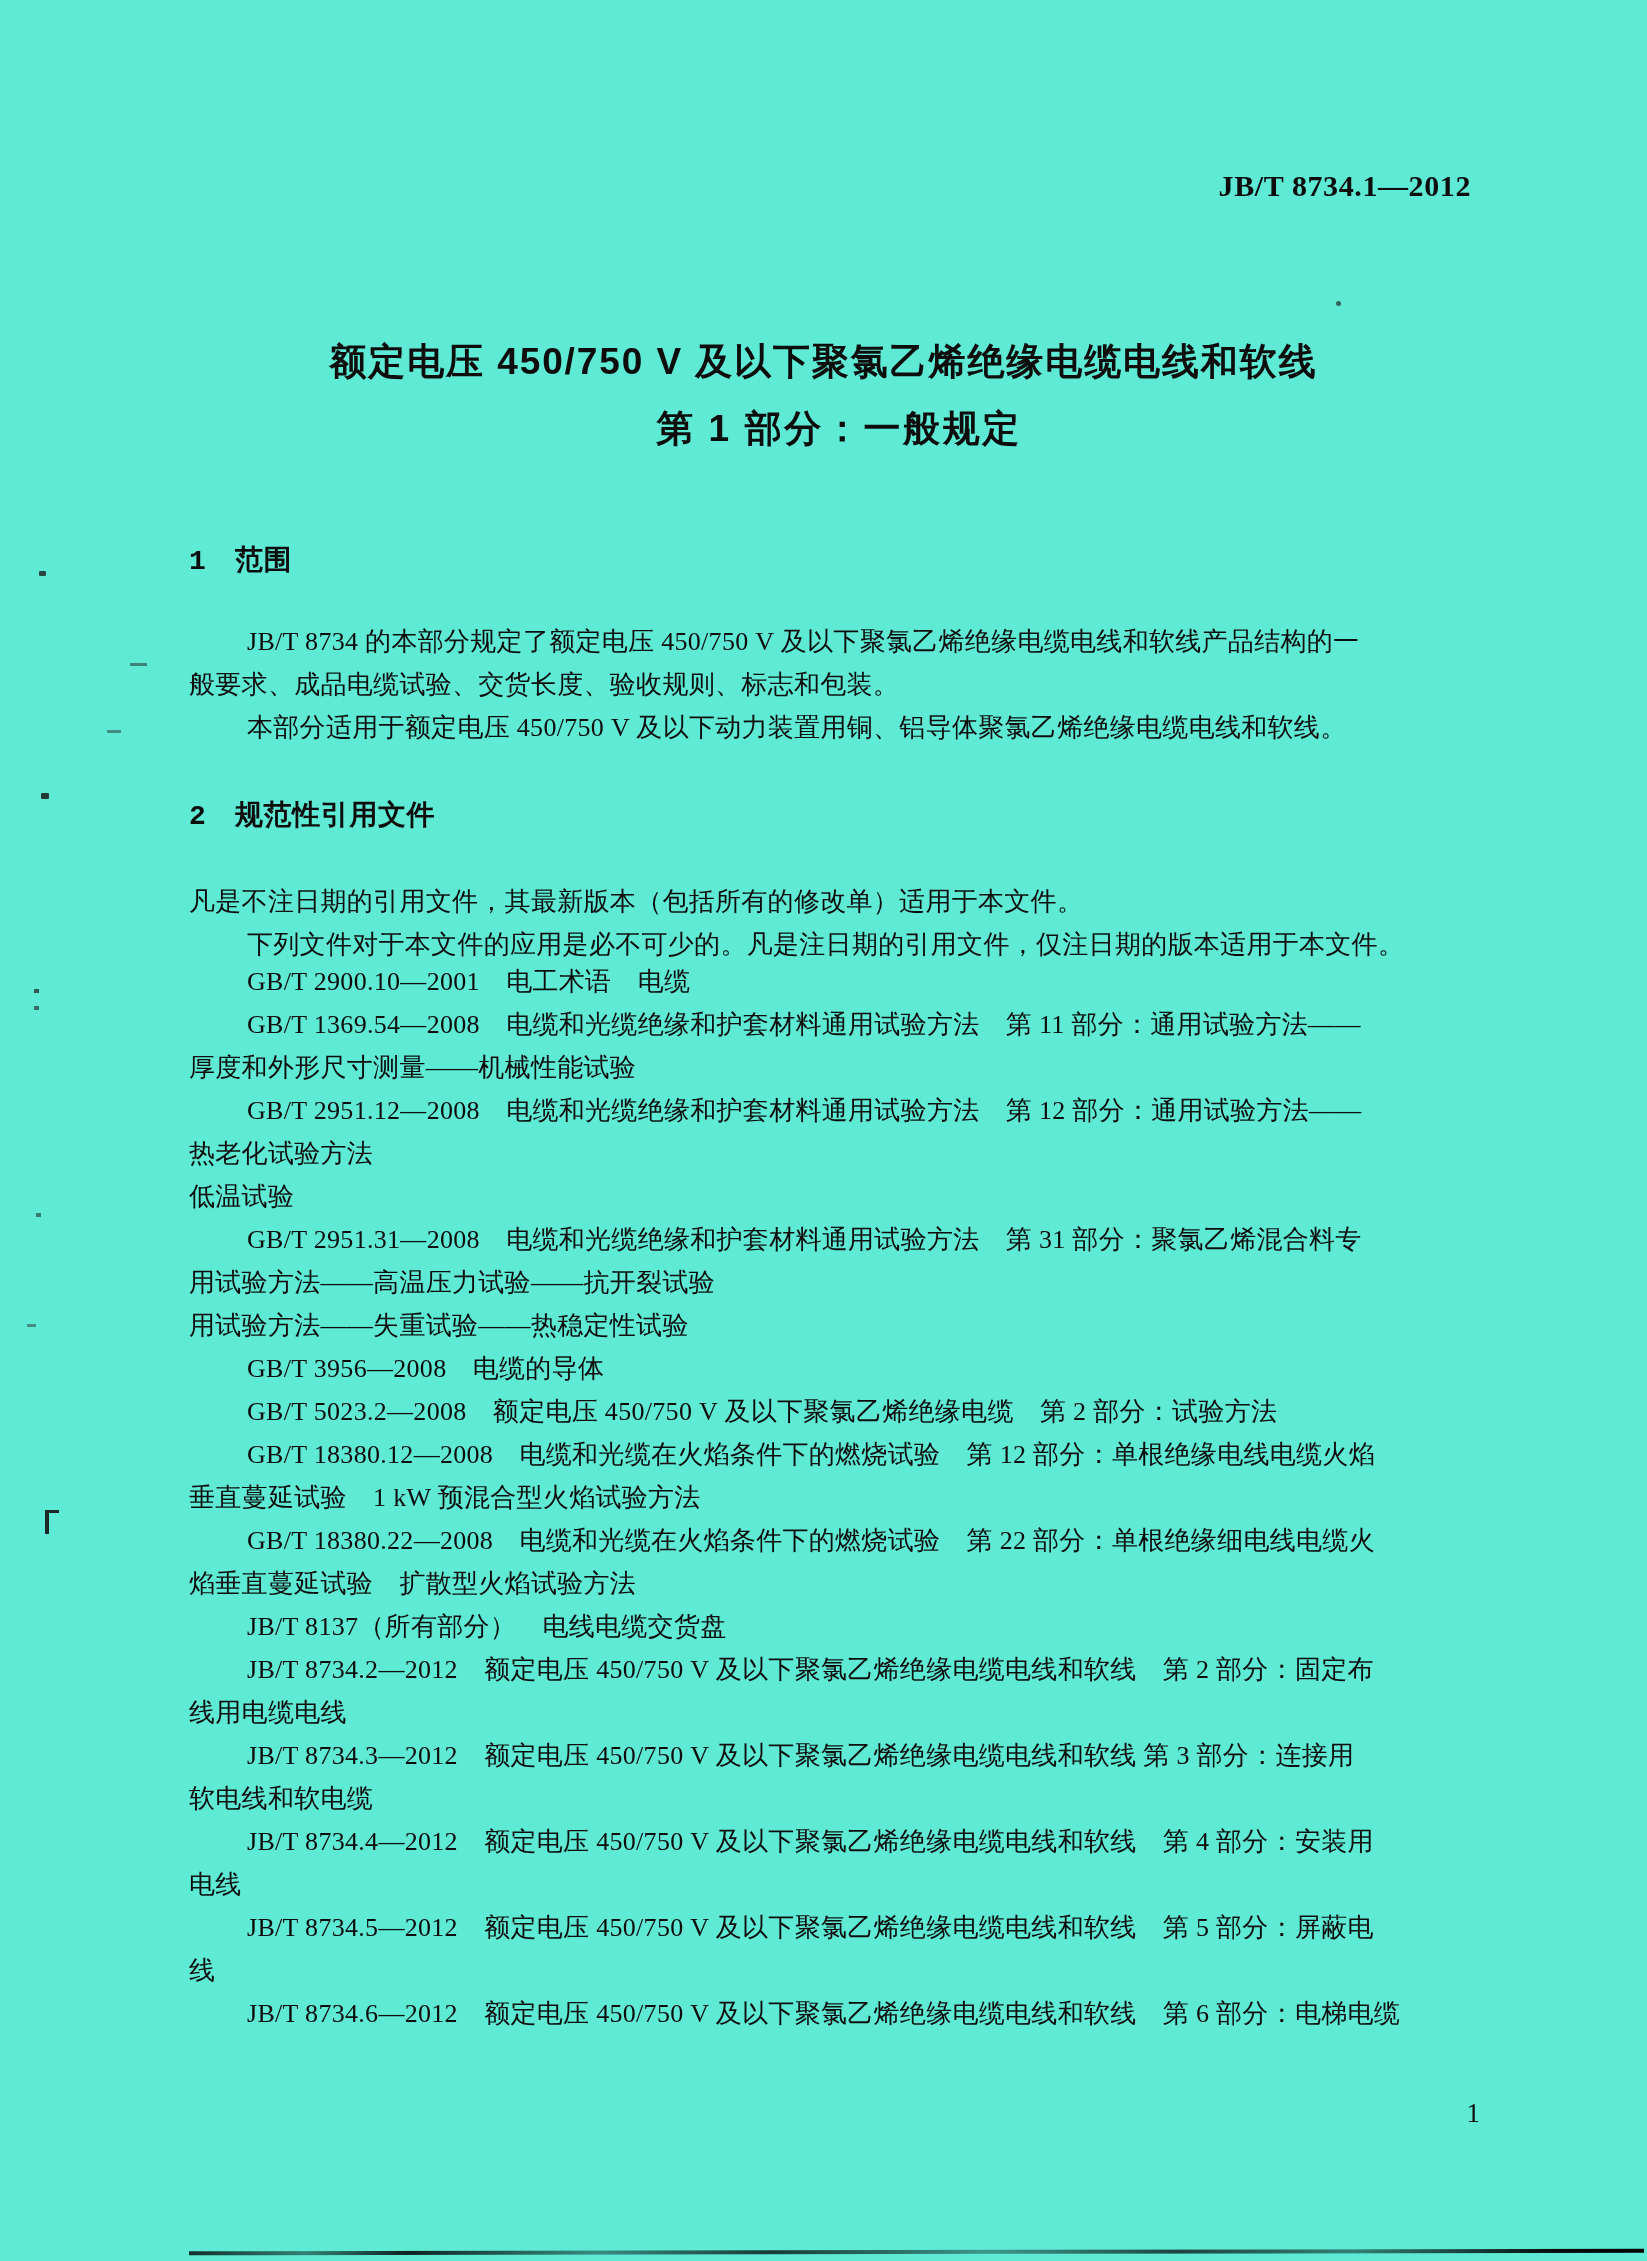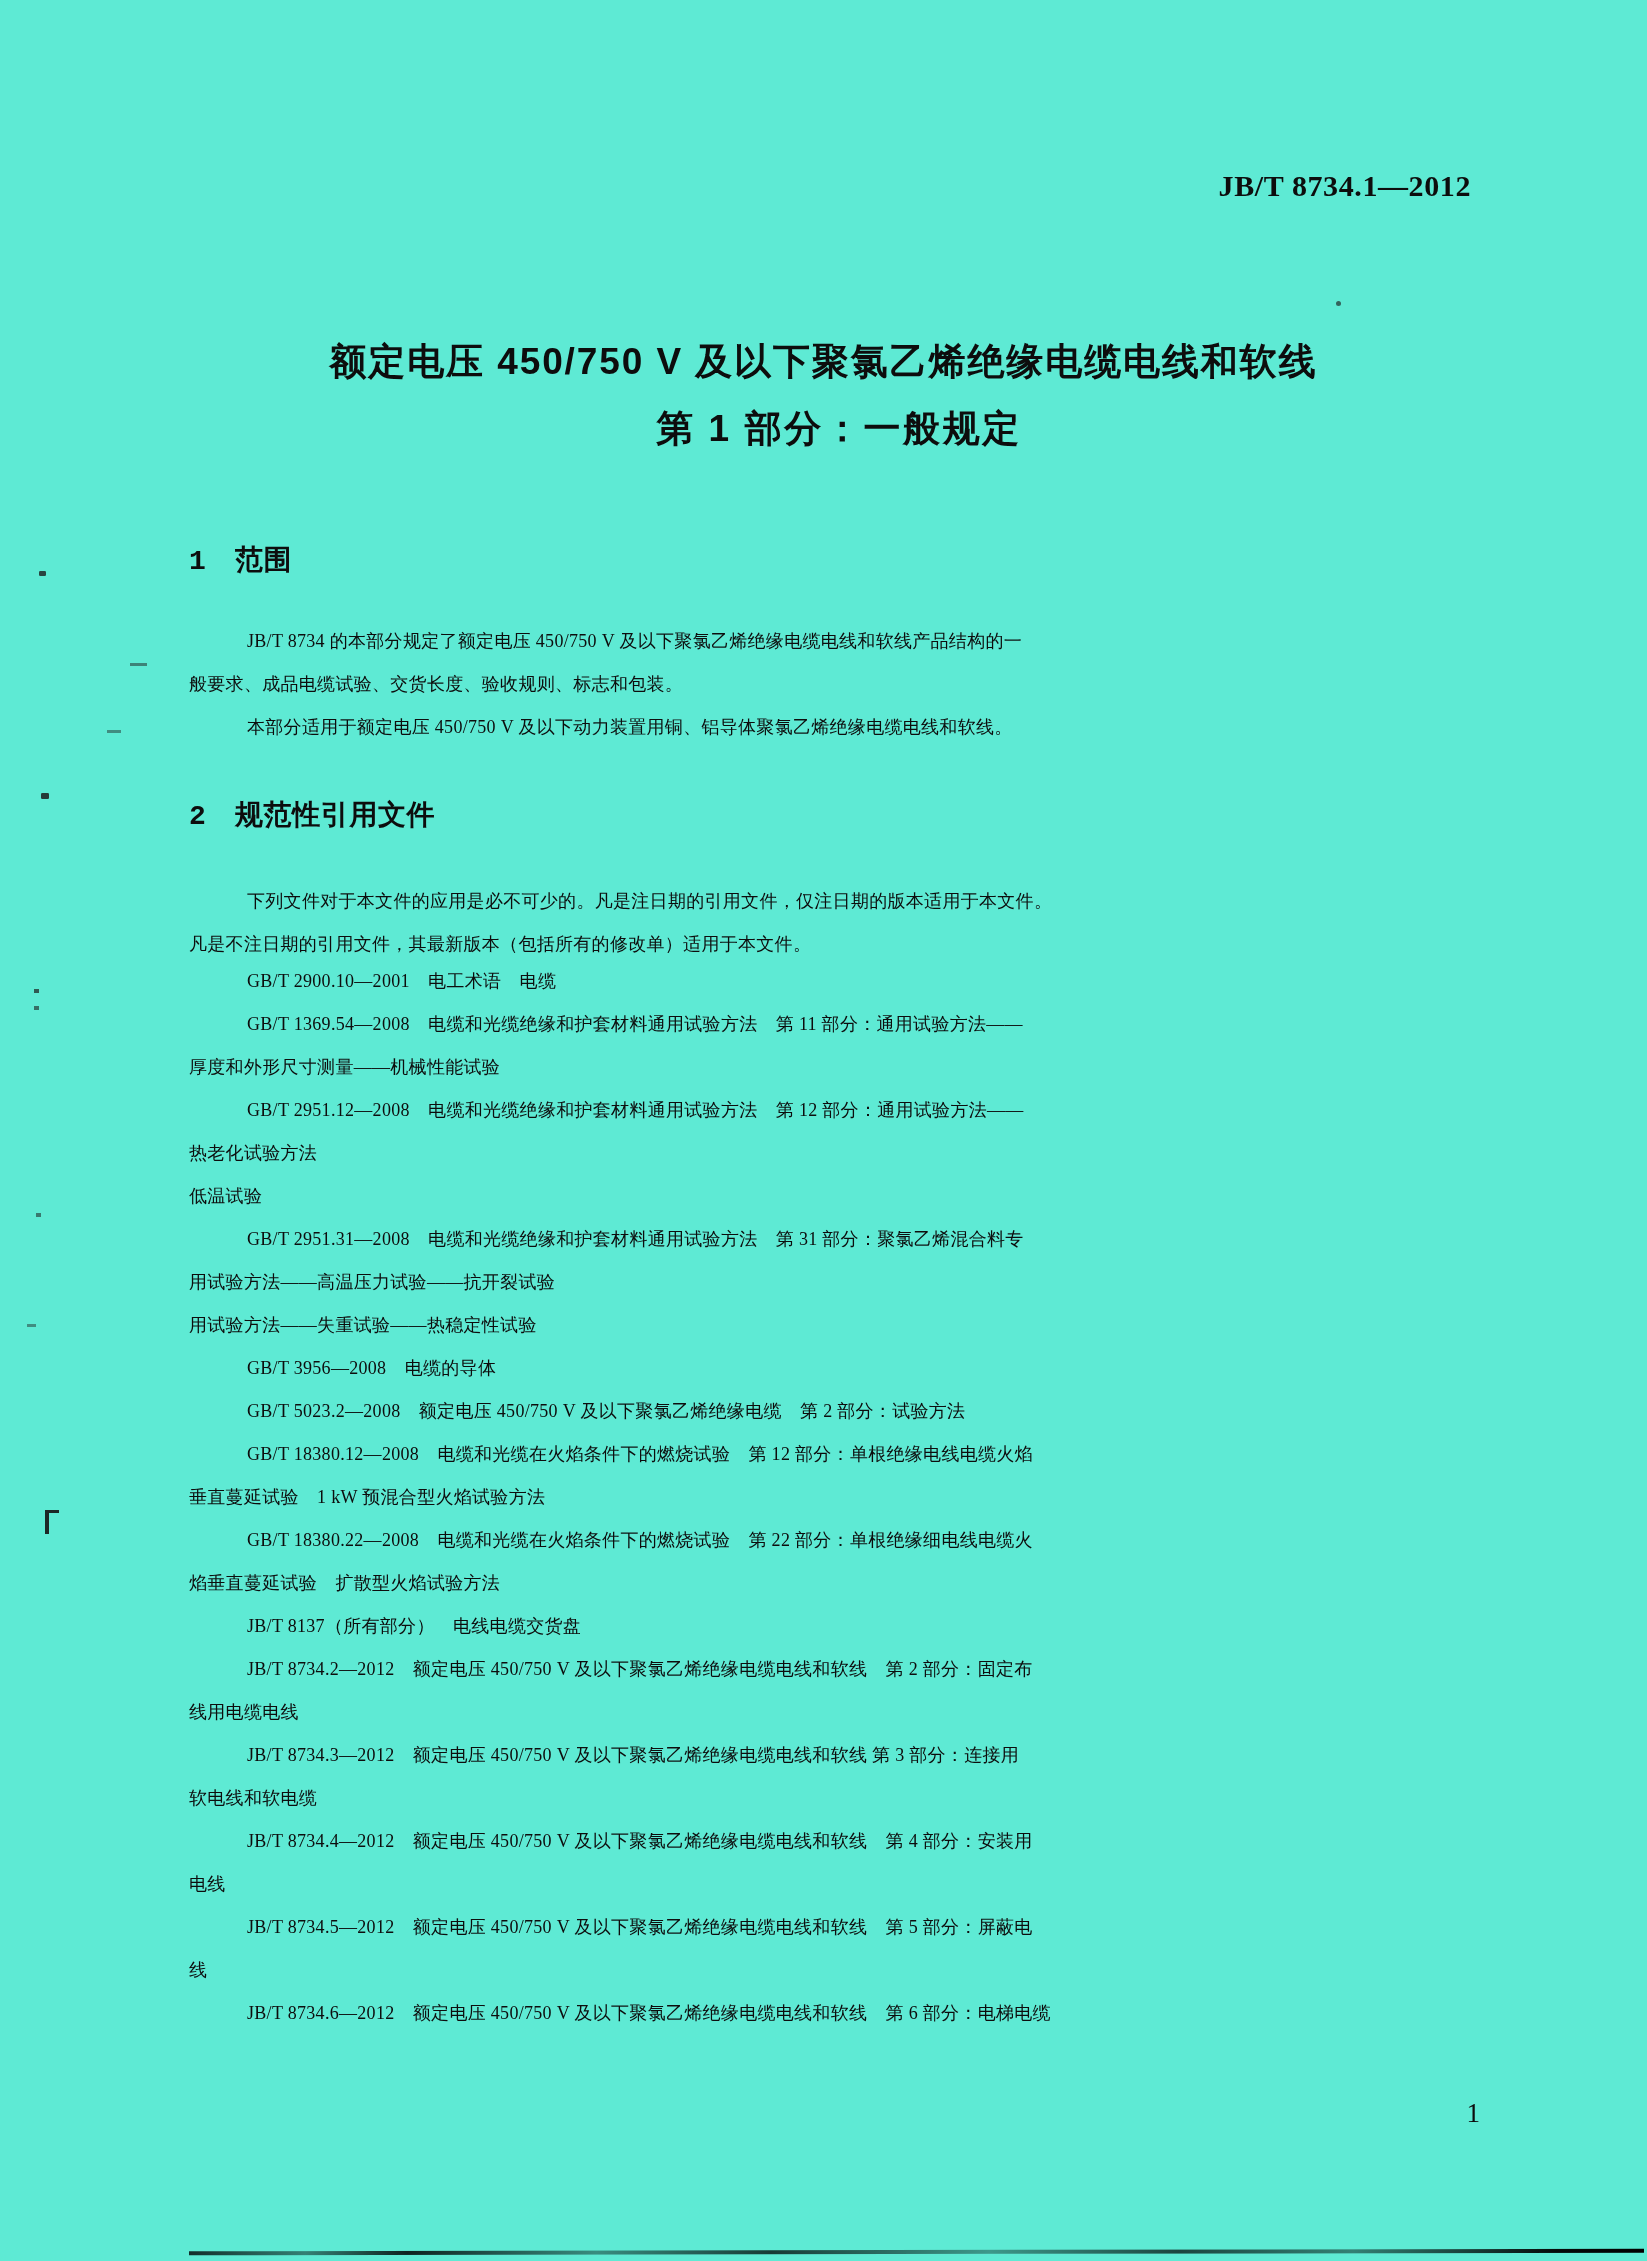--- a/index.html
+++ b/index.html
@@ -57,21 +57,21 @@
     letter-spacing: 0.6px;
     white-space: nowrap;
   }
   .h-scope { top: 541px; }
   .h-refs  { top: 796px; }
   
   .body-block {
     position: absolute;
     left: 189px;
     width: 1292px;
-    font-size: 18px;
+    font-size: 26px;
     line-height: 43px;
     letter-spacing: 0.3px;
   }
   .p1 { top: 620px; }
   .p2 { top: 880px; }
   .refs { top: 960px; }
   .line { white-space: nowrap; }
   .ind  { text-indent: 58px; }
   
   .page-num {
@@ -130,22 +130,22 @@
 
   <div class="body-block p1">
     <div class="line ind">JB/T 8734 的本部分规定了额定电压 450/750 V 及以下聚氯乙烯绝缘电缆电线和软线产品结构的一</div>
     <div class="line">般要求、成品电缆试验、交货长度、验收规则、标志和包装。</div>
     <div class="line ind">本部分适用于额定电压 450/750 V 及以下动力装置用铜、铝导体聚氯乙烯绝缘电缆电线和软线。</div>
   </div>
 
   <div class="sec-heading h-refs">2　规范性引用文件</div>
 
   <div class="body-block p2">
+    <div class="line">凡是不注日期的引用文件，其最新版本（包括所有的修改单）适用于本文件。</div>
     <div class="line ind">下列文件对于本文件的应用是必不可少的。凡是注日期的引用文件，仅注日期的版本适用于本文件。</div>
-    <div class="line">凡是不注日期的引用文件，其最新版本（包括所有的修改单）适用于本文件。</div>
   </div>
 
   <div class="body-block refs">
     <div class="line ind">GB/T 2900.10—2001　电工术语　电缆</div>
     <div class="line ind">GB/T 1369.54—2008　电缆和光缆绝缘和护套材料通用试验方法　第 11 部分：通用试验方法——</div>
     <div class="line">厚度和外形尺寸测量——机械性能试验</div>
     <div class="line ind">GB/T 2951.12—2008　电缆和光缆绝缘和护套材料通用试验方法　第 12 部分：通用试验方法——</div>
     <div class="line">热老化试验方法</div>
     <div class="line">低温试验</div>
     <div class="line ind">GB/T 2951.31—2008　电缆和光缆绝缘和护套材料通用试验方法　第 31 部分：聚氯乙烯混合料专</div>

